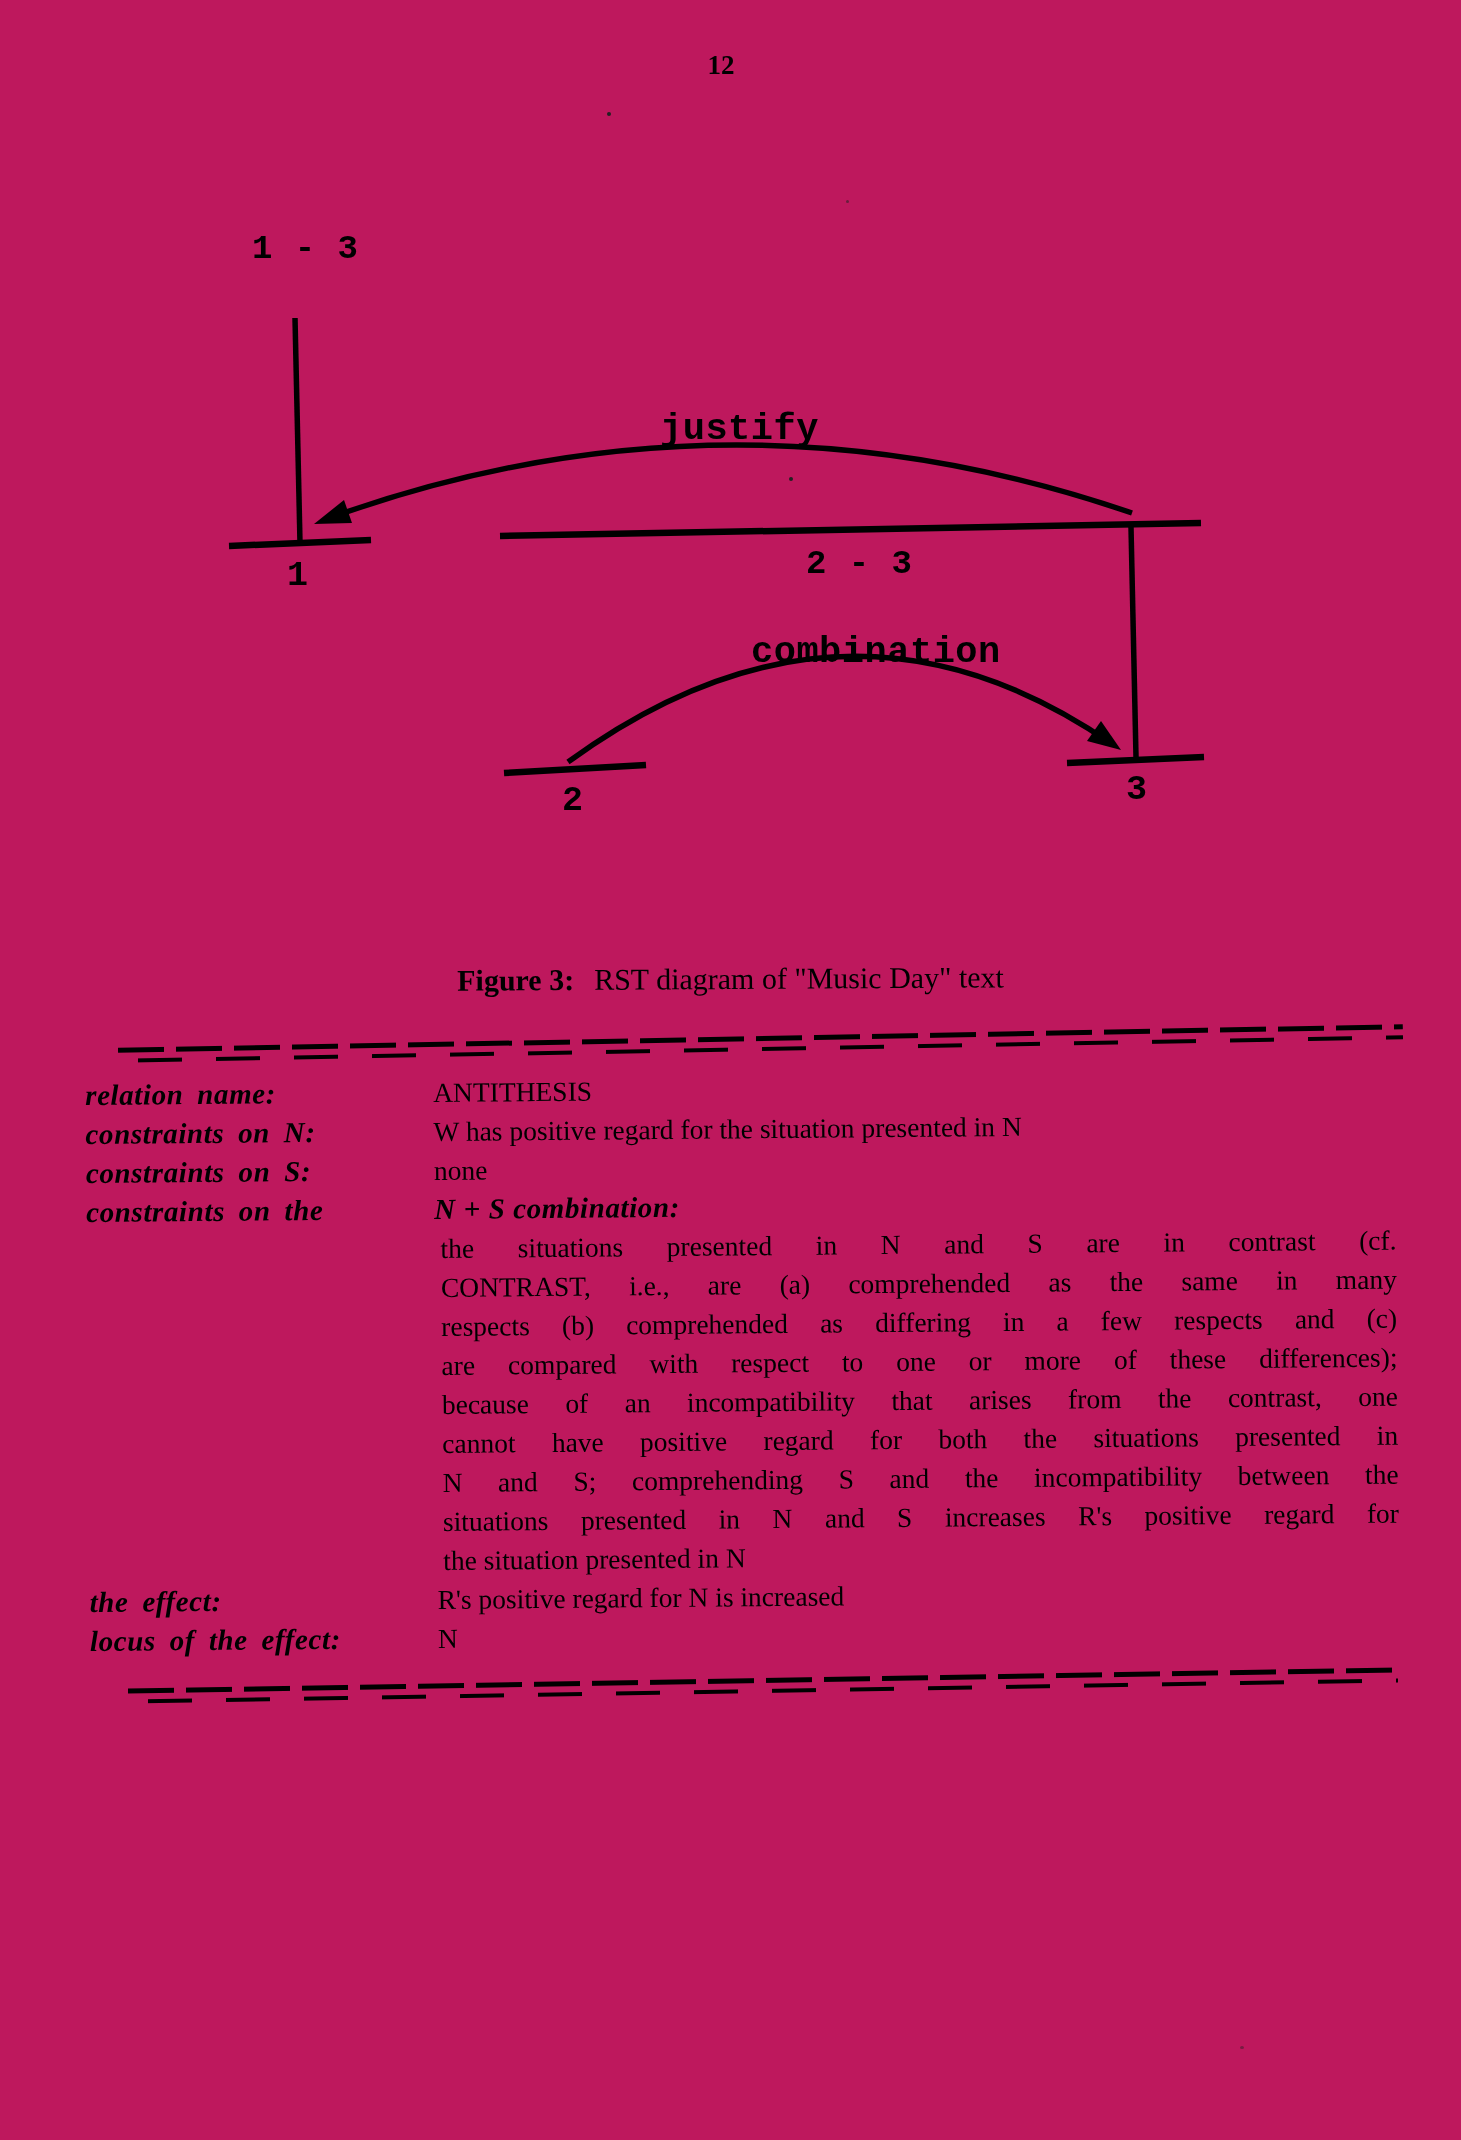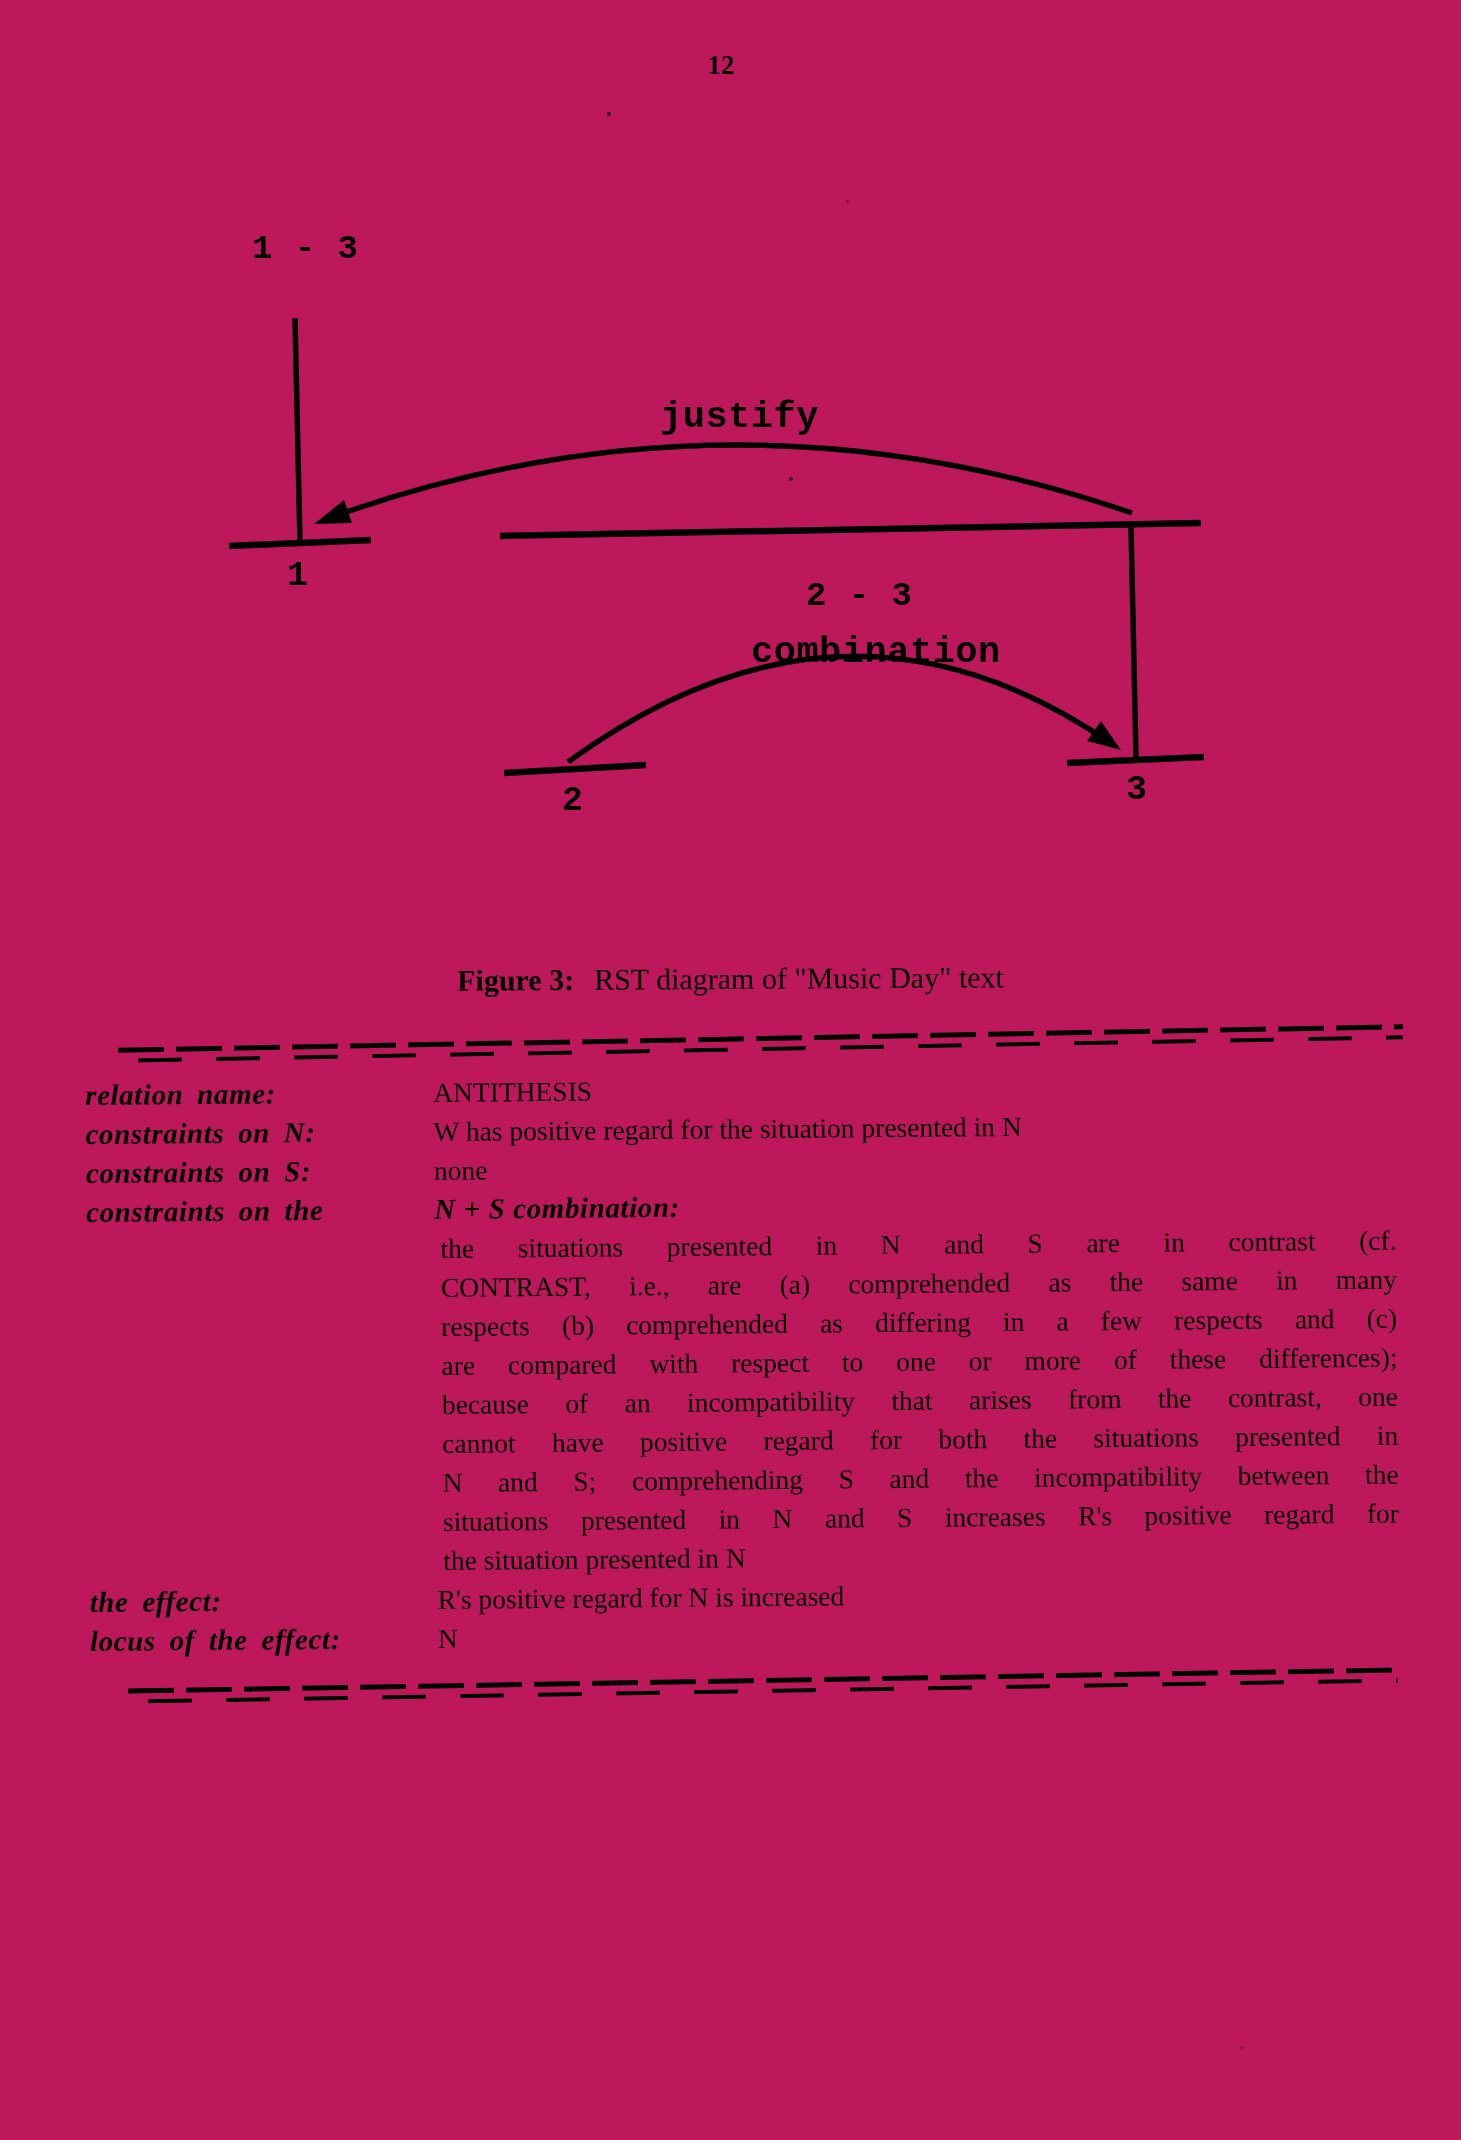--- a/index.html
+++ b/index.html
@@ -17,22 +17,22 @@
   
   .diagram-svg { position:absolute; left:0; top:0; }
   .diagram-svg line, .diagram-svg path { stroke:#000; fill:none; stroke-linecap:butt; }
   .diagram-svg polygon { fill:#000; stroke:none; }
 
   .dlabel {
     position:absolute; font-family:Liberation Mono, monospace;
     font-weight:700; color:#000; white-space:nowrap; letter-spacing:1px;
   }
   .lab-13   { left:252px; top:230px; font-size:34px; }
-  .lab-just { left:660px; top:396px; font-size:37px; letter-spacing:0.5px; }
-  .lab-23   { left:806px; top:545px; font-size:34px;margin-top:32px; }
+  .lab-just { left:660px; top:408px; font-size:37px; letter-spacing:0.5px; }
+  .lab-23   { left:806px; top:545px; font-size:34px; }
   .lab-conc { left:751px; top:631px; font-size:37px; letter-spacing:0.5px; }
   .lab-n    { width:30px; text-align:center; font-size:35px; }
   .lab-n1   { left:283px; top:556px; }
   .lab-n2   { left:558px; top:781px; }
   .lab-n3   { left:1122px; top:770px; }
 
   
   .caption {
     position:absolute; top:962px; left:0; width:1461px; text-align:center;
     font-size:30px; transform:rotate(-0.35deg);

